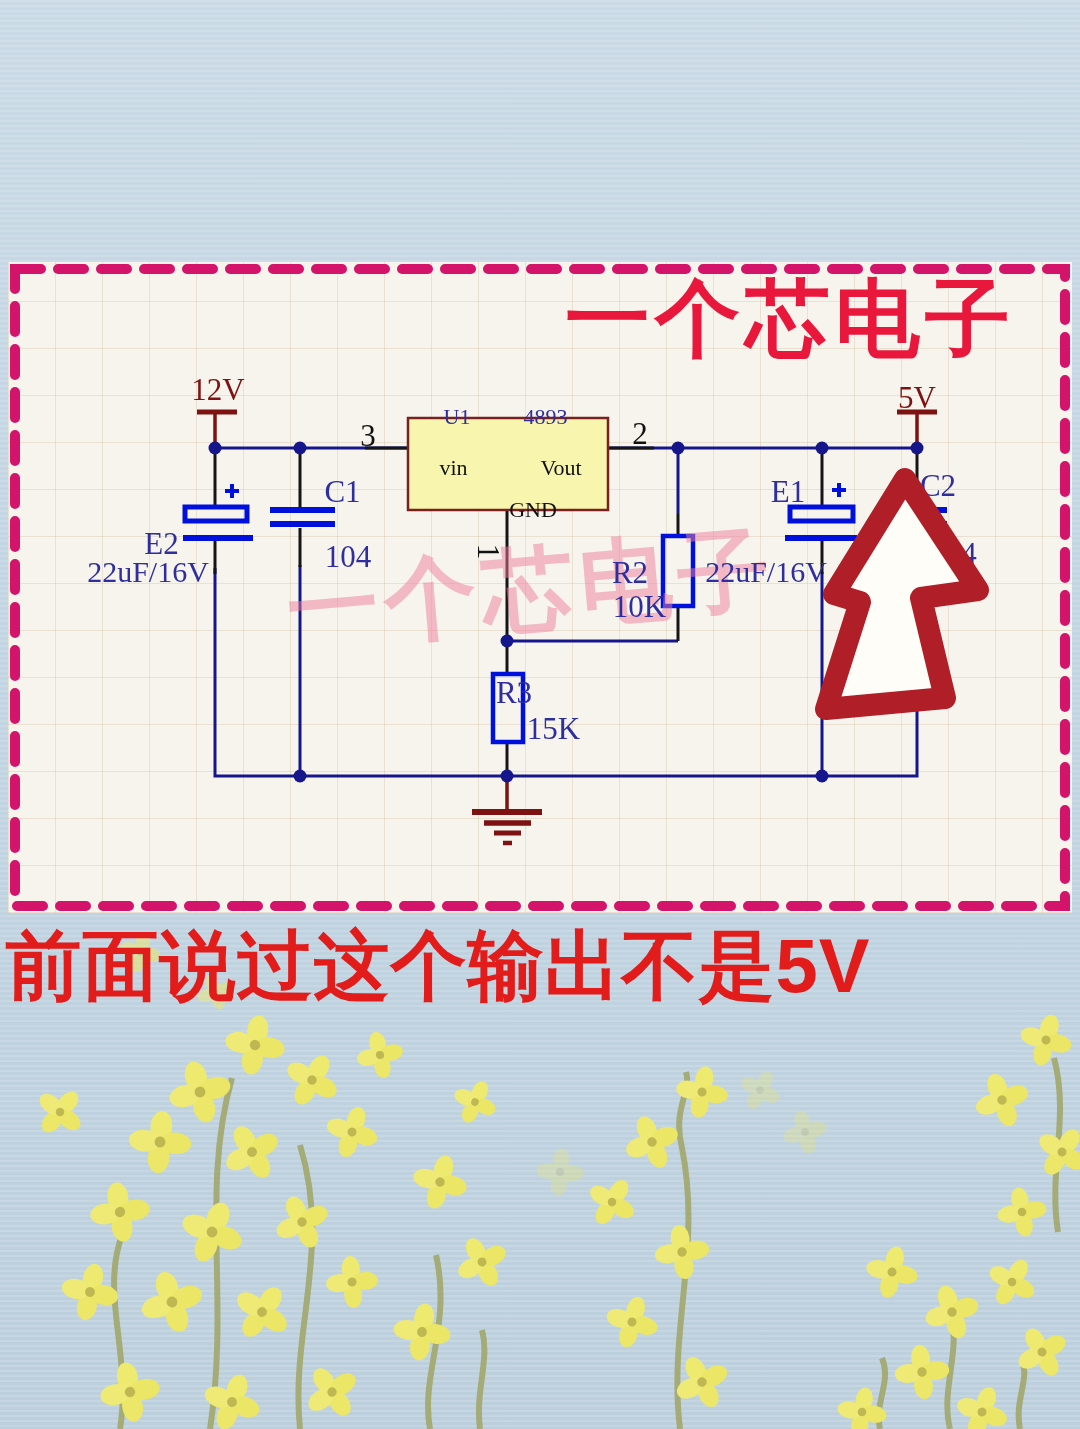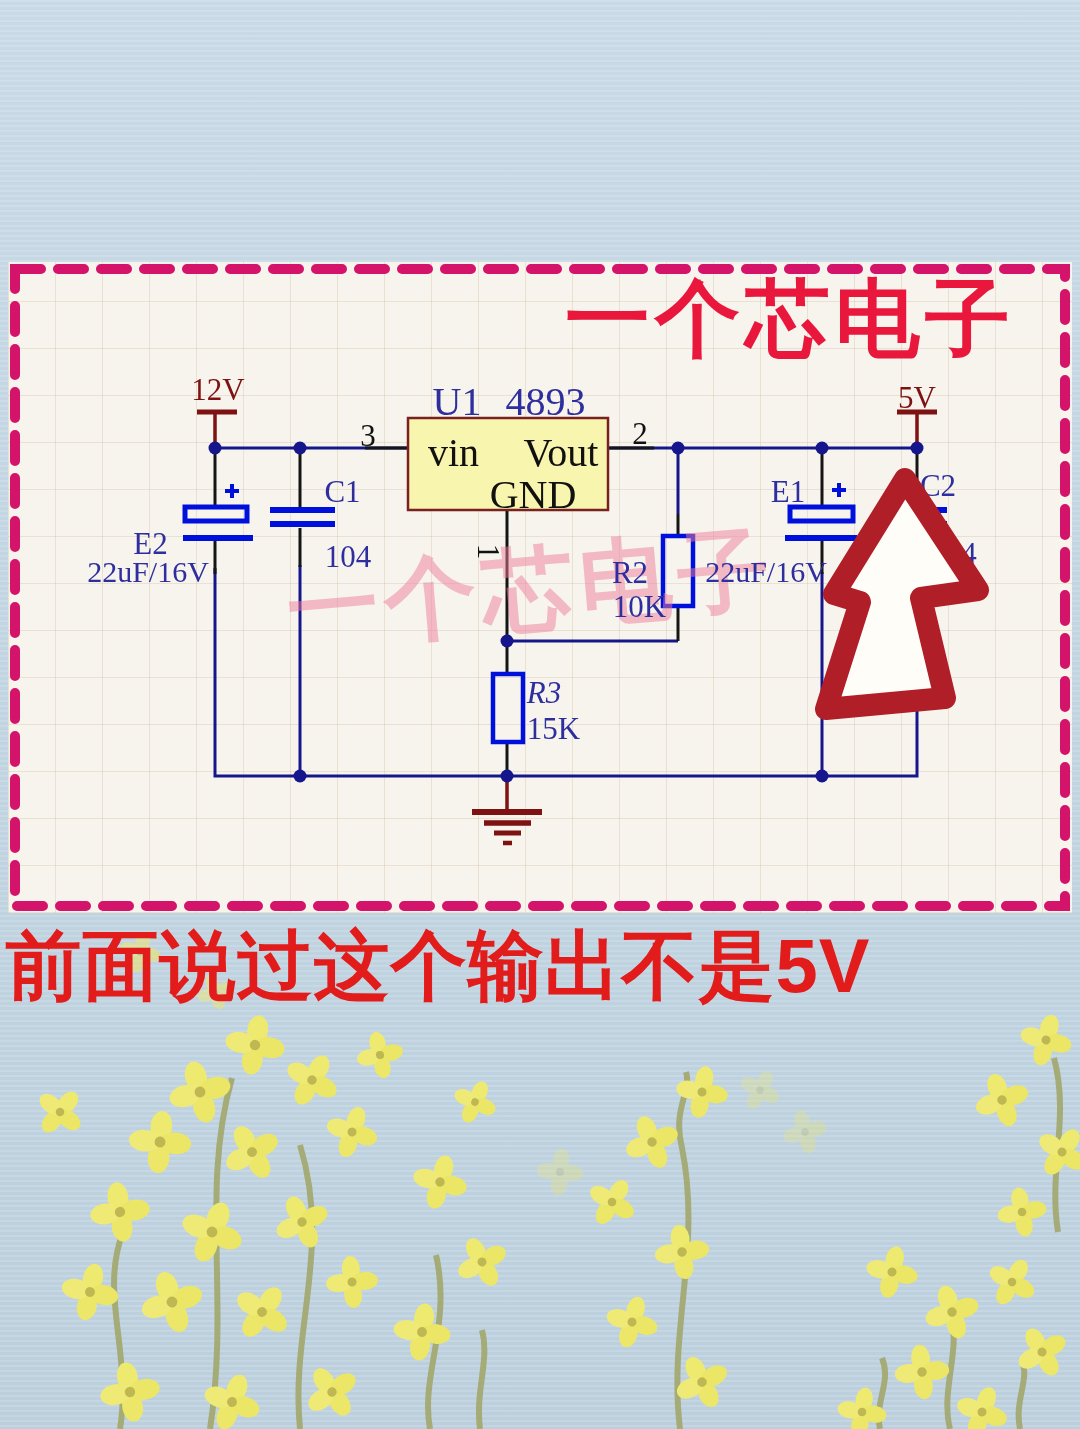--- a/index.html
+++ b/index.html
@@ -21,21 +21,21 @@
   .layer{position:absolute;left:0;top:0;width:100%;height:100%;}
   .brand{position:absolute;left:542px;top:0px;width:480px;text-align:center;
     font-size:85px;font-weight:900;letter-spacing:5px;color:#E9173C;white-space:nowrap;z-index:8;}
   .watermark{position:absolute;left:278px;top:266px;font-size:92px;font-weight:900;
     letter-spacing:6px;color:rgba(238,125,156,.50);white-space:nowrap;
     transform:rotate(-5deg);z-index:6;}
   .lbl{position:absolute;font-family:"Liberation Serif",serif;color:#2E2E9E;
     font-size:31px;text-align:center;line-height:1;z-index:7;white-space:nowrap;}
   .lbl.blk{color:#111111;}
   .lbl.dkr{color:#7E1212;}
-  .lbl.big{font-size:40px;}
+  .lbl.big{font-size:22px;margin-top:24px;}
   .rot90{transform:rotate(90deg);}
   .caption{position:absolute;left:0;top:916px;width:876px;text-align:center;
     font-size:76px;font-weight:900;letter-spacing:1px;color:#E21B1B;z-index:5;white-space:nowrap;}
   .flowers{position:absolute;left:0;top:0;z-index:1;}
   svg{display:block;}
   .arrow-top{z-index:9;}
 </style>
 </head>
 <body>
 
@@ -210,27 +210,27 @@
     <div class="lbl dkr" style="left:165px;top:112px;width:90px;">12V</div>
     <div class="lbl dkr" style="left:869px;top:120px;width:80px;">5V</div>
     <div class="lbl big" style="left:418px;top:120px;width:62px;">U1</div>
     <div class="lbl big" style="left:490px;top:120px;width:95px;">4893</div>
     <div class="lbl big blk" style="left:408px;top:171px;width:75px;">vin</div>
     <div class="lbl big blk" style="left:503px;top:171px;width:100px;">Vout</div>
     <div class="lbl big blk" style="left:400px;top:213px;width:200px;padding-left:25px;">GND</div>
     <div class="lbl blk" style="left:342px;top:158px;width:36px;">3</div>
     <div class="lbl blk" style="left:614px;top:156px;width:36px;">2</div>
     <div class="lbl blk rot90" style="left:462px;top:274px;width:36px;">1</div>
-    <div class="lbl" style="left:105px;top:266px;width:75px;">E2</div>
+    <div class="lbl" style="left:116px;top:266px;width:75px;">E2</div>
     <div class="lbl" style="left:60px;top:295px;width:160px;font-size:30px;">22uF/16V</div>
     <div class="lbl" style="left:302px;top:214px;width:65px;">C1</div>
     <div class="lbl" style="left:305px;top:279px;width:70px;">104</div>
     <div class="lbl" style="left:592px;top:295px;width:60px;">R2</div>
     <div class="lbl" style="left:594px;top:329px;width:75px;">10K</div>
-    <div class="lbl" style="left:506px;top:415px;width:60px;font-style:italic;">R3</div>
+    <div class="lbl" style="left:476px;top:415px;width:60px;">R3</div>
     <div class="lbl" style="left:508px;top:451px;width:75px;">15K</div>
     <div class="lbl" style="left:750px;top:214px;width:60px;">E1</div>
     <div class="lbl" style="left:678px;top:295px;width:160px;font-size:30px;">22uF/16V</div>
     <div class="lbl" style="left:900px;top:208px;width:60px;">C2</div>
     <div class="lbl" style="left:913px;top:276px;width:65px;">104</div>
 
     <div class="brand">一个芯电子</div>
 
     <svg class="layer arrow-top" width="1064" height="651" viewBox="0 0 1064 651">
       <path d="M897,217 L970,328 L913,336 L937,436 L818,447 L852,340 L826,332 Z" fill="#FFFDF8" stroke="#B01E28" stroke-width="22" stroke-linejoin="round" stroke-linecap="round"></path>

